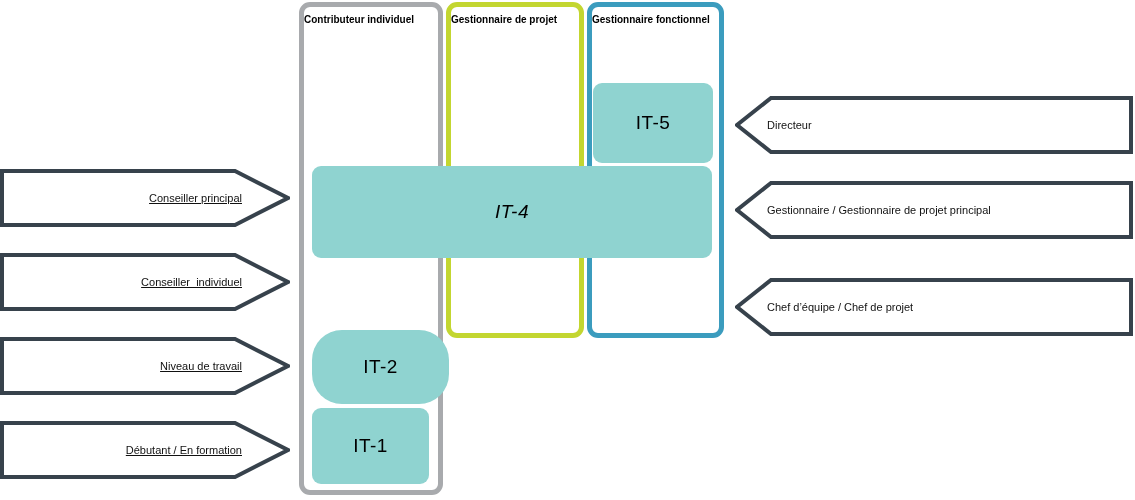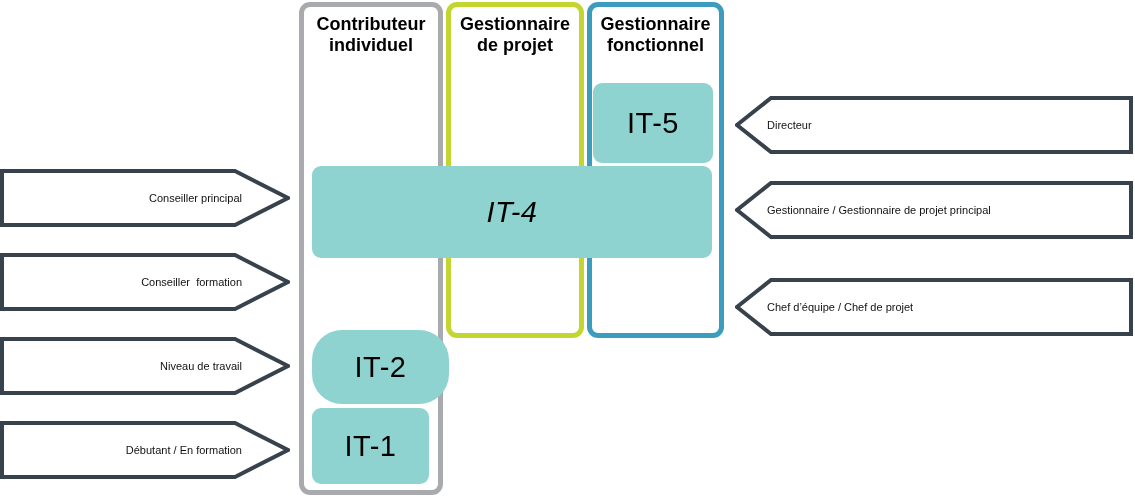--- a/index.html
+++ b/index.html
@@ -13,41 +13,41 @@
   html,body{margin:0;padding:0;background:#ffffff;}
   body{font-family:"Liberation Sans","DejaVu Sans",sans-serif;color:var(--text);}
   .stage{position:relative;width:1135px;height:500px;background:#ffffff;overflow:hidden;}
 
   
   .col{position:absolute;top:2px;box-sizing:border-box;background:#ffffff;
        border-radius:11px;z-index:1;}
   .col1{left:299px;width:144px;height:493px;border:5px solid var(--col1-border);}
   .col2{left:446px;width:138px;height:336px;border:5px solid var(--col2-border);}
   .col3{left:587px;width:137px;height:336px;border:5px solid var(--col3-border);}
-  .col-header{margin-top:7px;text-align:center;font-weight:bold;
-              font-size:18px;line-height:1.18;color:var(--text);}
+  .col-header{margin-top:7px;text-align:left;font-weight:bold;
+              font-size:10px;line-height:1.18;color:var(--text);}
 
   
   .level{position:absolute;z-index:2;background:var(--level-fill);border-radius:9px;
          display:flex;align-items:center;justify-content:center;
-         font-size:29px;color:var(--text);letter-spacing:.5px;}
+         font-size:19px;color:var(--text);letter-spacing:.5px;}
   .it5{left:593px;top:83px;width:120px;height:80px;}
   .it4{left:312px;top:166px;width:400px;height:92px;font-style:italic;}
   .it3{left:312px;top:246px;width:400px;height:76px;}
   .it2{left:312px;top:330px;width:137px;height:74px;border-radius:30px;}
   .it1{left:312px;top:408px;width:117px;height:76px;justify-content:center;}
 
   
   .arrow{position:absolute;z-index:3;width:290px;height:58px;}
   .arrow svg{position:absolute;left:0;top:0;display:block;}
   .arrow polygon{fill:#ffffff;stroke:var(--arrow-border);stroke-width:4;}
   .arrow-text{position:absolute;top:0;left:0;right:0;bottom:0;
               display:flex;align-items:center;font-size:11px;
               white-space:pre;color:#111111;}
-  .arrow-l .arrow-text{justify-content:flex-end;padding-right:48px;}
+  .arrow-l .arrow-text{justify-content:flex-end;padding-right:48px;text-decoration:underline;}
   .arrow-r{width:398px;}
   .arrow-r .arrow-text{justify-content:flex-start;padding-left:32px;}
   .al0{left:0;top:169px;} .al1{left:0;top:253px;}
   .al2{left:0;top:337px;} .al3{left:0;top:421px;}
   .ar0{left:735px;top:96px;} .ar1{left:735px;top:181px;} .ar2{left:735px;top:265px;margin-top:13px;}
 </style>
 </head>
 <body>
 
 <div class="stage">
@@ -78,21 +78,21 @@
   <div class="arrow arrow-l al0">
     <svg width="290" height="58" viewBox="0 0 290 58">
       <polygon points="2,2 235,2 288,29 235,56 2,56"></polygon>
     </svg>
     <span class="arrow-text">Conseiller principal</span>
   </div>
   <div class="arrow arrow-l al1">
     <svg width="290" height="58" viewBox="0 0 290 58">
       <polygon points="2,2 235,2 288,29 235,56 2,56"></polygon>
     </svg>
-    <span class="arrow-text">Conseiller  formation</span>
+    <span class="arrow-text">Conseiller  individuel</span>
   </div>
   <div class="arrow arrow-l al2">
     <svg width="290" height="58" viewBox="0 0 290 58">
       <polygon points="2,2 235,2 288,29 235,56 2,56"></polygon>
     </svg>
     <span class="arrow-text">Niveau de travail</span>
   </div>
   <div class="arrow arrow-l al3">
     <svg width="290" height="58" viewBox="0 0 290 58">
       <polygon points="2,2 235,2 288,29 235,56 2,56"></polygon>

